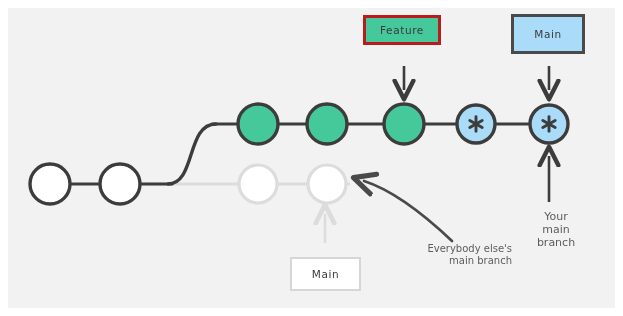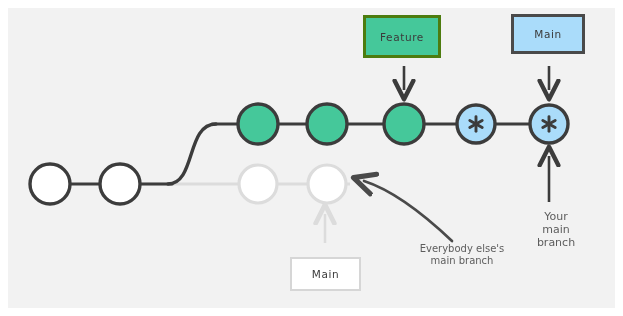--- a/index.html
+++ b/index.html
@@ -38,23 +38,23 @@
     position: absolute;
     font-family: "DejaVu Sans", sans-serif;
     white-space: pre;
     line-height: 1.18;
   }
   #feature-label-box {
     position: absolute;
     left: 363px;
     top: 15px;
     width: 78px;
-    height: 43px;
+    height: 30px;
     background: #45c89a;
-    border: 3px solid #4d7c0f;
+    border: 3px solid #b91c1c;
     box-sizing: border-box;
     display: flex;
     align-items: center;
     justify-content: center;
     font-size: 10.5px;
     color: #3b3b3b;
     letter-spacing: 0.6px;
   }
   #main-top-label-box {
     position: absolute;
@@ -90,24 +90,24 @@
   }
   #your-main-branch-note {
     left: 518px;
     top: 211px;
     width: 76px;
     text-align: center;
     font-size: 11px;
     color: #5d5d5d;
   }
   #everybody-else-note {
-    left: 400px;
+    left: 388px;
     top: 243px;
     width: 124px;
-    text-align: center;
+    text-align: right;
     font-size: 10px;
     color: #5d5d5d;
   }
 </style>
 </head>
 <body>
 
 <div id="diagram-root">
 
   <div id="canvas-panel"></div>

